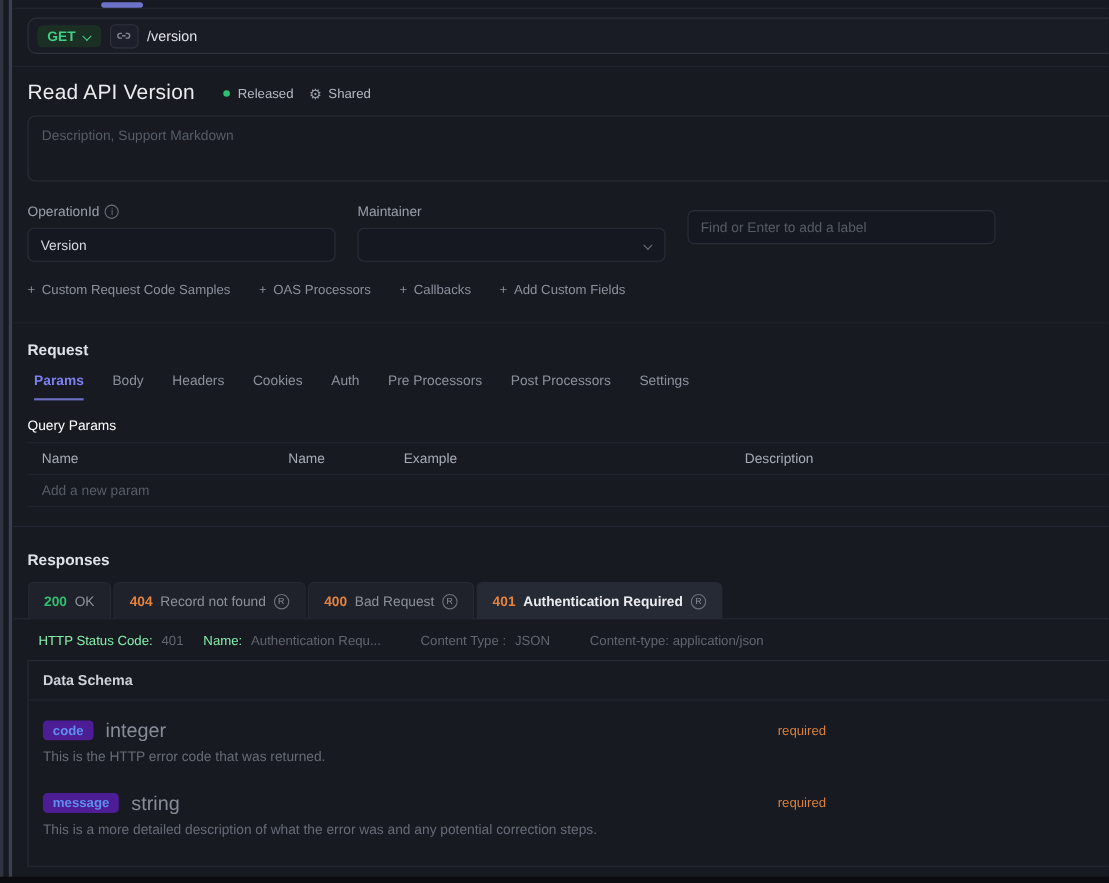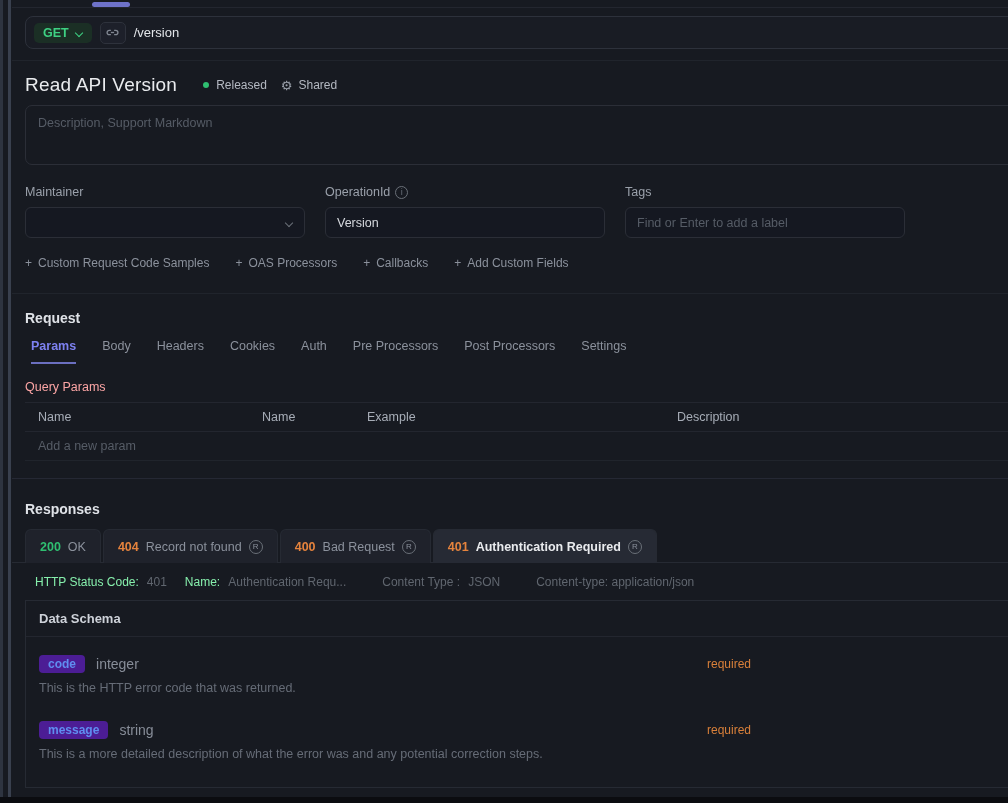--- a/index.html
+++ b/index.html
@@ -84,21 +84,21 @@
   .links-row { display:flex; gap:26px; margin:18px 0 0 13px; font-size:12px; color:#8b919c; }
   .qlink { display:flex; gap:6px; align-items:center; cursor:pointer; }
   .plus { color:#8b919c; }
 
   
   .section-title { margin:16px 0 0 13px; font-size:14px; font-weight:bold; color:#dfe2e7; }
   .req-tabs { display:flex; gap:26px; margin:13px 0 0 19px; font-size:12.5px; color:#8b919c; }
   .req-tab { padding-bottom:9px; cursor:pointer; }
   .req-tab.active { color:#7d81f0; font-weight:bold; border-bottom:2px solid #6b6fc0; }
 
-  .qp-title { margin:16px 0 0 13px; font-size:12.5px; color:#fca5a5; }
+  .qp-title { margin:16px 0 0 13px; font-size:12.5px; color:#ffffff; }
   .qp-table { margin-top:8px; }
   .qp-header {
     margin-left:13px; width:990px; border-top:1px solid #23262f; border-bottom:1px solid #23262f;
     height:30px; display:flex; align-items:center; font-size:12.5px; color:#a7adb7;
   }
   .qp-header .c1 { width:237px; padding-left:13px; }
   .qp-header .c2 { width:105px; }
   .qp-header .c3 { width:310px; }
   .qp-header .c4 { flex:1; }
   .qp-addrow {
@@ -142,21 +142,21 @@
   }
   .schema-header { height:36px; display:flex; align-items:center; padding-left:13px;
     font-size:13px; color:#ced2d9; font-weight:bold; border-bottom:1px solid #23262f; }
   .schema-body { padding:17px 0 26px 13px; }
   .schema-row { display:flex; align-items:center; gap:11px; position:relative; height:20px; }
   .schema-row + .schema-desc { margin-top:7px; }
   .field-badge {
     background:#4c1d95; color:#5f8ef0; font-size:12px; font-weight:bold;
     padding:2px 9px; border-radius:4px;
   }
-  .field-type { color:#878d98; font-size:14px; }
+  .field-type { color:#878d98; font-size:18px; }
   .required { position:absolute; left:668px; color:#d9803a; font-size:12px; }
   .schema-desc { color:#666c77; font-size:12.5px; }
   .row-gap { height:25px; }
 </style>
 </head>
 <body>
 
 <div class="left-edge"></div>
 <div class="left-splitter"></div>
 
@@ -195,40 +195,37 @@
     </span>
   </div>
 
   <div class="description-box">
     <span class="placeholder">Description, Support Markdown</span>
   </div>
 
   <div class="meta-row">
     <div class="meta-col">
       <div class="meta-label">
+        <span>OperationId</span>
+        <span class="info-icon">i</span>
+      </div>
+      <div class="meta-input">
+        <span>Version</span>
+      </div>
+    </div>
+    <div class="meta-col">
+      <div class="meta-label">
         <span>Maintainer</span>
       </div>
       <div class="meta-input">
         <span></span>
         <span class="chev"></span>
       </div>
     </div>
     <div class="meta-col">
-      <div class="meta-label">
-        <span>OperationId</span>
-        <span class="info-icon">i</span>
-      </div>
-      <div class="meta-input">
-        <span>Version</span>
-      </div>
-    </div>
-    <div class="meta-col">
-      <div class="meta-label">
-        <span>Tags</span>
-      </div>
       <div class="meta-input">
         <span class="placeholder">Find or Enter to add a label</span>
       </div>
     </div>
   </div>
 
   <div class="links-row">
     <span class="qlink">
       <span class="plus">+</span>
       <span>Custom Request Code Samples</span>

